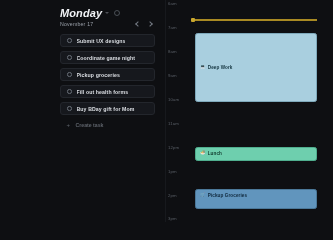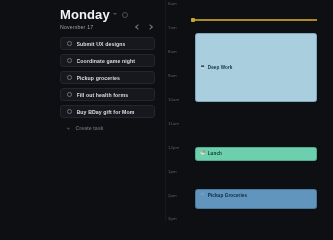--- a/index.html
+++ b/index.html
@@ -18,21 +18,21 @@
     background:#0e0f12;
     position:relative;
     border-right:1px solid #17191d;
   }
   .task-header {
     padding:7px 10px 0 60px;
     position:relative;
   }
   .title-row { display:flex; align-items:center; gap:3px; }
   .day-title {
-    font-size:13px; font-weight:bold; color:#f2f4f7; letter-spacing:.1px;
+    font-size:11px; font-weight:bold; color:#f2f4f7; letter-spacing:.1px;font-style:italic;
   }
   .chev-sm {
     width:5px; height:5px; position:relative; opacity:.5;
   }
   .chev-sm::after{
     content:""; position:absolute; left:0; top:1px;
     border-left:2px solid transparent; border-right:2px solid transparent;
     border-top:2.5px solid #8b9099;
   }
   .dots-icon{

